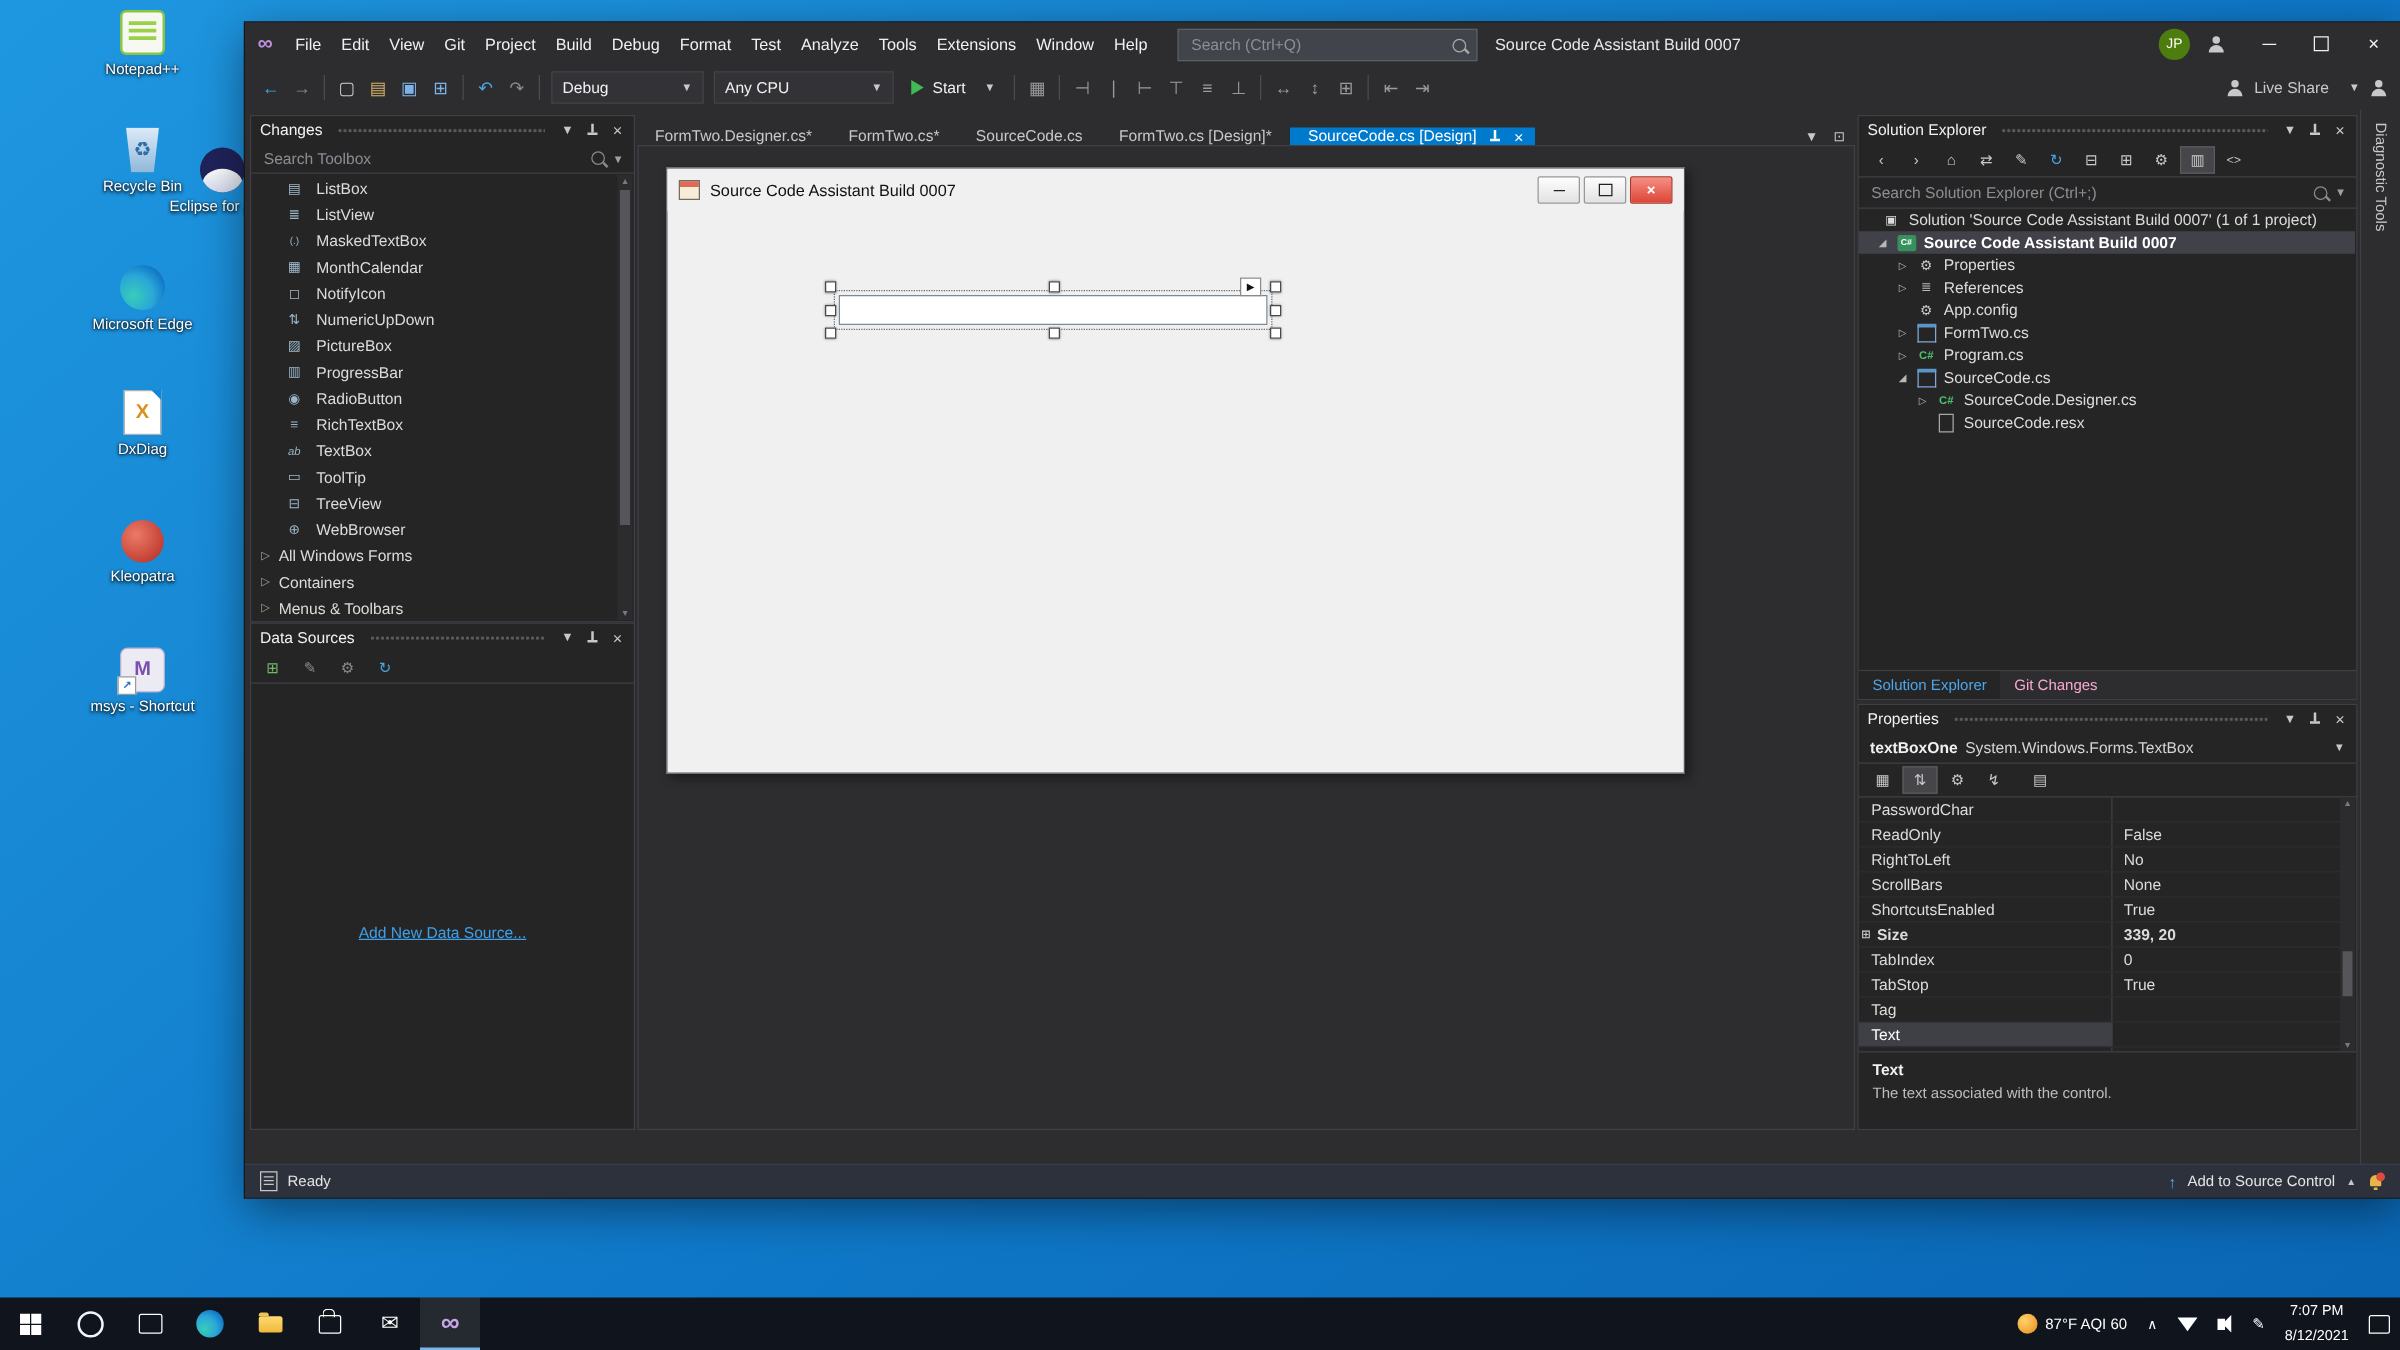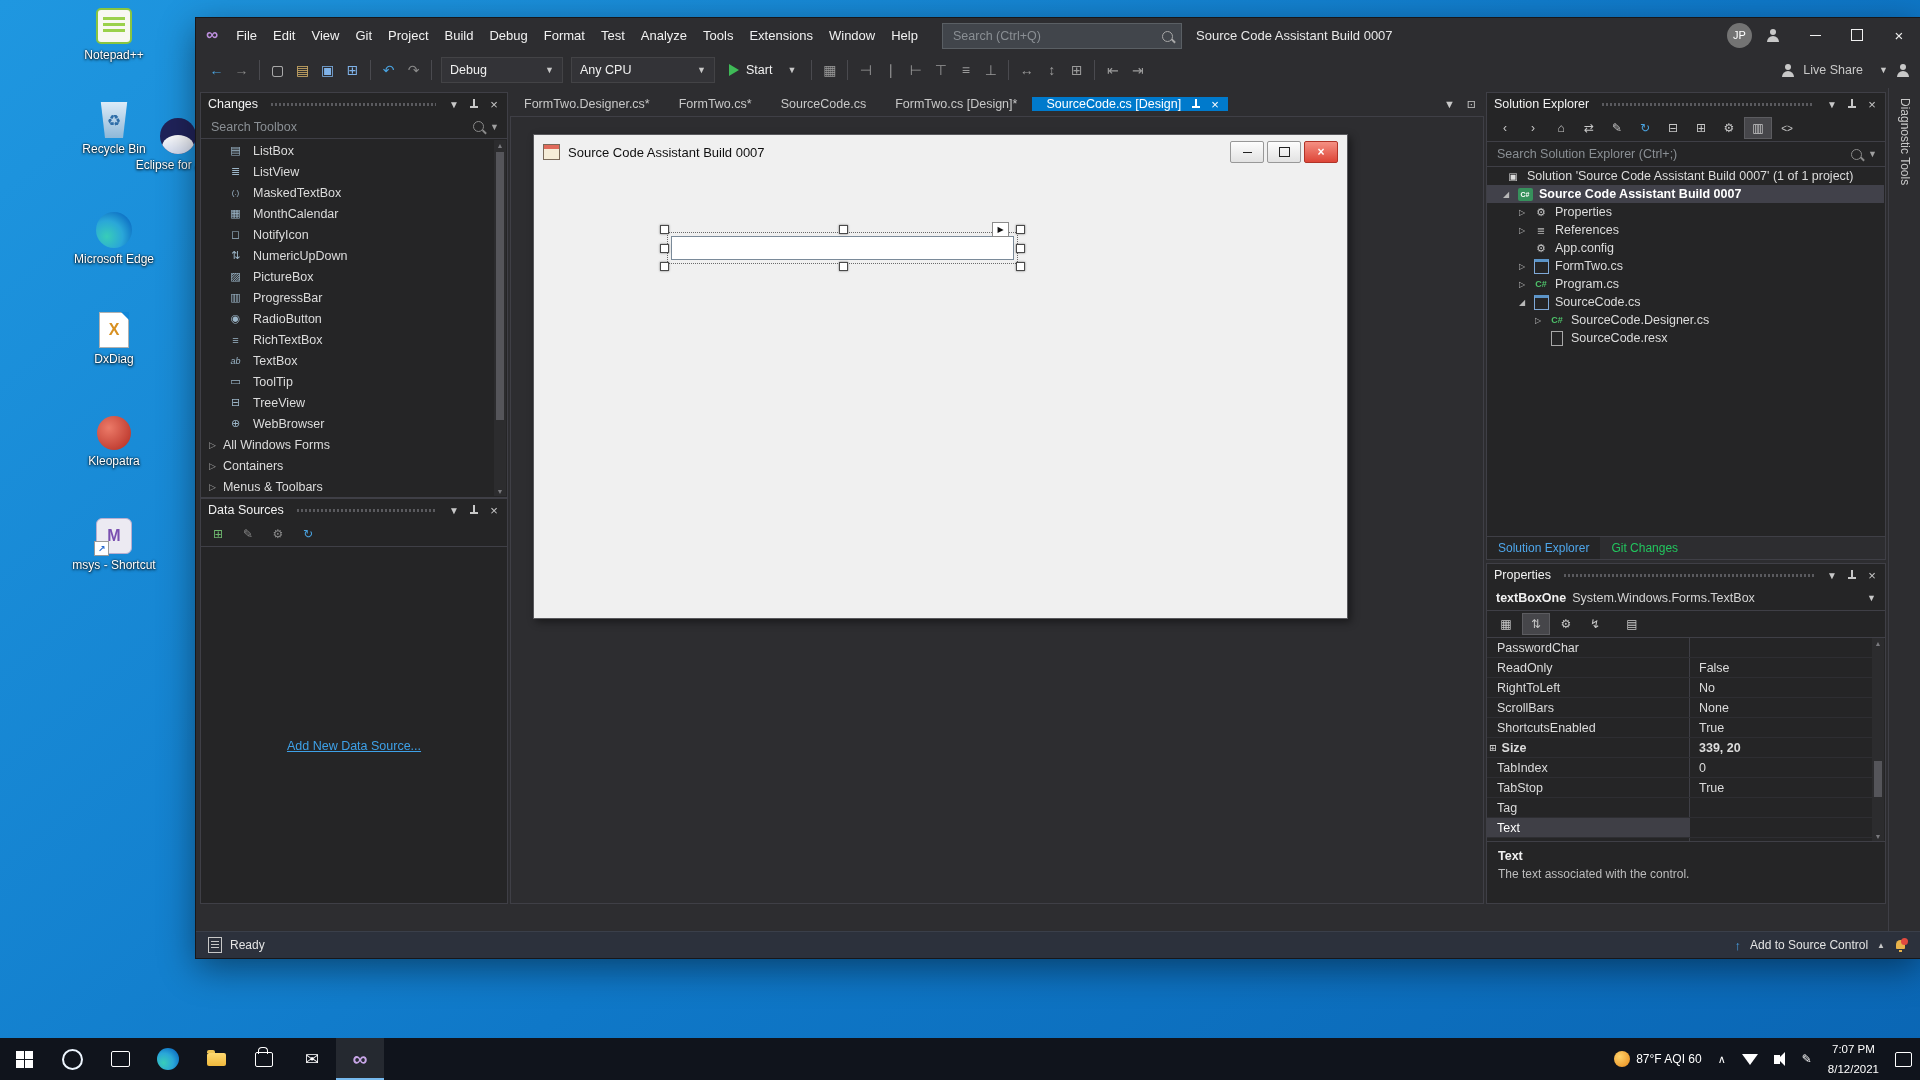--- a/index.html
+++ b/index.html
@@ -25,21 +25,21 @@
   .vs{position:absolute;left:196px;top:18px;width:1724px;height:940px;background:#2d2d30;z-index:5;box-shadow:0 0 0 1px #17171a,0 10px 34px rgba(0,0,0,.45)}
   .vs-titlebar{position:relative;height:34px;display:flex;align-items:center;background:#2d2d30}
   .vs-logo{color:#bc8fdd;font-size:17px;font-weight:bold;font-style:italic;padding:0 10px}
   .menubar{display:flex;height:100%}
   .menu-item{padding:0 8px;font-size:13px;color:#f1f1f1;display:flex;align-items:center;cursor:default}
   .quick-search{position:absolute;left:746px;top:5px;width:222px;height:24px;background:#41454b;border:1px solid #5a5f64;display:flex;align-items:center;padding:0 8px;gap:6px;color:#a8a8a8}
   input.ghost{flex:1;background:transparent;border:none;outline:none;font-family:inherit;font-size:12.5px;color:#cccccc;min-width:0}
   input.ghost::placeholder{color:#8a8f94}
   .vs-wtitle{position:absolute;left:1000px;top:0;height:34px;display:flex;align-items:center;font-size:13px;color:#e8e8e8}
   .titlebar-right{position:absolute;right:0;top:0;height:34px;display:flex;align-items:center}
-  .avatar{width:25px;height:25px;border-radius:50%;background:#737373;color:#fff;font-size:11px;display:flex;align-items:center;justify-content:center;margin-right:14px}
+  .avatar{width:25px;height:25px;border-radius:50%;background:#4d7c0f;color:#fff;font-size:11px;display:flex;align-items:center;justify-content:center;margin-right:14px}
   .person-ico{position:relative;width:14px;height:13px;margin-right:14px}
   .person-ico::before{content:"";position:absolute;left:4px;top:0;width:6px;height:6px;border-radius:50%;background:#c8c8c8}
   .person-ico::after{content:"";position:absolute;left:1px;bottom:0;width:12px;height:6px;border-radius:6px 6px 0 0;background:#c8c8c8}
   .win-btn{width:42px;height:34px;display:flex;align-items:center;justify-content:center;color:#f1f1f1}
   .g-min{width:11px;height:1px;background:#f1f1f1}
   .g-max{width:10px;height:10px;border:1px solid #f1f1f1}
   .g-close{font-size:15px;line-height:1}
 
   
   .vs-toolbar{height:36px;display:flex;align-items:center;padding:0 8px;background:#2d2d30;border-bottom:1px solid #252528;position:relative}
@@ -78,21 +78,21 @@
   .vthumb{position:absolute;left:2px;width:8px;background:#55555a}
 
   .datasources{top:406px;bottom:0}
   .ds-toolbar{height:25px;display:flex;align-items:center;padding:0 8px;gap:12px;border-bottom:1px solid #3f3f46}
   .ds-toolbar .tbi{width:18px;height:18px;font-size:12px}
   .ds-msg{position:absolute;top:158px;left:22px;right:22px;text-align:center;color:#cccccc;font-size:12.5px;line-height:1.45}
   .ds-link{position:absolute;top:240px;left:0;right:0;text-align:center;color:#3ea1e8;font-size:12.5px;text-decoration:underline}
 
   
   .center-col{position:absolute;left:314px;top:4px;width:974px;bottom:28px}
-  .doc-tabs{height:24px;display:flex;align-items:center}
+  .doc-tabs{height:24px;display:flex;align-items:flex-end}
   .dtab{display:flex;align-items:center;padding:0 14px;font-size:12.5px;color:#c8c8c8;margin-right:1px}
   .dtab.active{background:#007acc;color:#fff;gap:9px;padding-right:9px}
   .tabs-right{margin-left:auto;display:flex;align-items:center;gap:12px;color:#c8c8c8;padding-right:8px;font-size:11px}
   .design-surface{position:absolute;top:24px;left:0;right:0;bottom:0;background:#2d2d30;border:1px solid #3f3f46}
   .wform{position:absolute;left:22px;top:17px;width:813px;height:483px;background:#f0f0f0;border:1px solid #58585c;box-shadow:3px 3px 8px rgba(0,0,0,.45)}
   .wform-tb{height:34px;display:flex;align-items:center;padding:0 9px;gap:8px;background:#f0f0f0}
   .wform-icon{width:15px;height:14px;border:1px solid #7a6a5a;background:linear-gradient(#e06a5a 32%,#f6edd8 32%);flex:none}
   .wform-title{font-size:13px;color:#101010}
   .wform-btns{margin-left:auto;display:flex;gap:3px}
   .wbtn{width:32px;height:20px;border:1px solid #989898;background:linear-gradient(#fdfdfd,#e2e2e2);display:flex;align-items:center;justify-content:center;border-radius:2px}
@@ -115,21 +115,21 @@
   .trow{height:18px;display:flex;align-items:center;font-size:12.5px;color:#dcdcdc;gap:6px}
   .trow.selected{background:#41414a;color:#fff;font-weight:bold}
   .texp{width:10px;text-align:center;font-size:8px;color:#b8b8b8;flex:none}
   .ti{width:16px;display:flex;align-items:center;justify-content:center;font-size:10px;flex:none}
   .ico-proj{width:15px;height:13px;background:#37915c;border-radius:2px;color:#fff;font-size:7px;font-weight:bold;display:flex;align-items:center;justify-content:center}
   .cs-glyph{color:#4ec26a;font-weight:bold;font-size:9px}
   .ico-form{width:13px;height:11px;border:1px solid #7fa9d8;border-top:3px solid #5b94c8}
   .ico-page{width:10px;height:13px;border:1px solid #a8a8a8}
   .gear{color:#c8c8c8;font-size:11px}
   .se-tabs{position:absolute;left:0;right:0;bottom:0;height:22px;background:#2d2d30;border-top:1px solid #3f3f46;display:flex}
-  .se-tab{padding:0 11px;display:flex;align-items:center;font-size:12px;color:#22c55e}
+  .se-tab{padding:0 11px;display:flex;align-items:center;font-size:12px;color:#f9a8d4}
   .se-tab.active{background:#252526;color:#4ea6ea}
 
   .propanel{top:471px;bottom:0}
   .prop-object{height:24px;display:flex;align-items:center;padding:0 9px;gap:6px;border-bottom:1px solid #3f3f46}
   .po-name{font-weight:bold;color:#f0f0f0;font-size:12.5px}
   .po-type{color:#d4d4d4;font-size:12.5px}
   .po-arrow{margin-left:auto;color:#c8c8c8;font-size:9px}
   .prop-toolbar{height:26px;display:flex;align-items:center;padding:0 6px;gap:3px;border-bottom:1px solid #3f3f46}
   .pgrid{position:absolute;top:74px;left:0;right:13px;bottom:62px;overflow:hidden}
   .prow{height:19px;display:flex;border-bottom:1px solid #2e2e32;font-size:12.5px}

